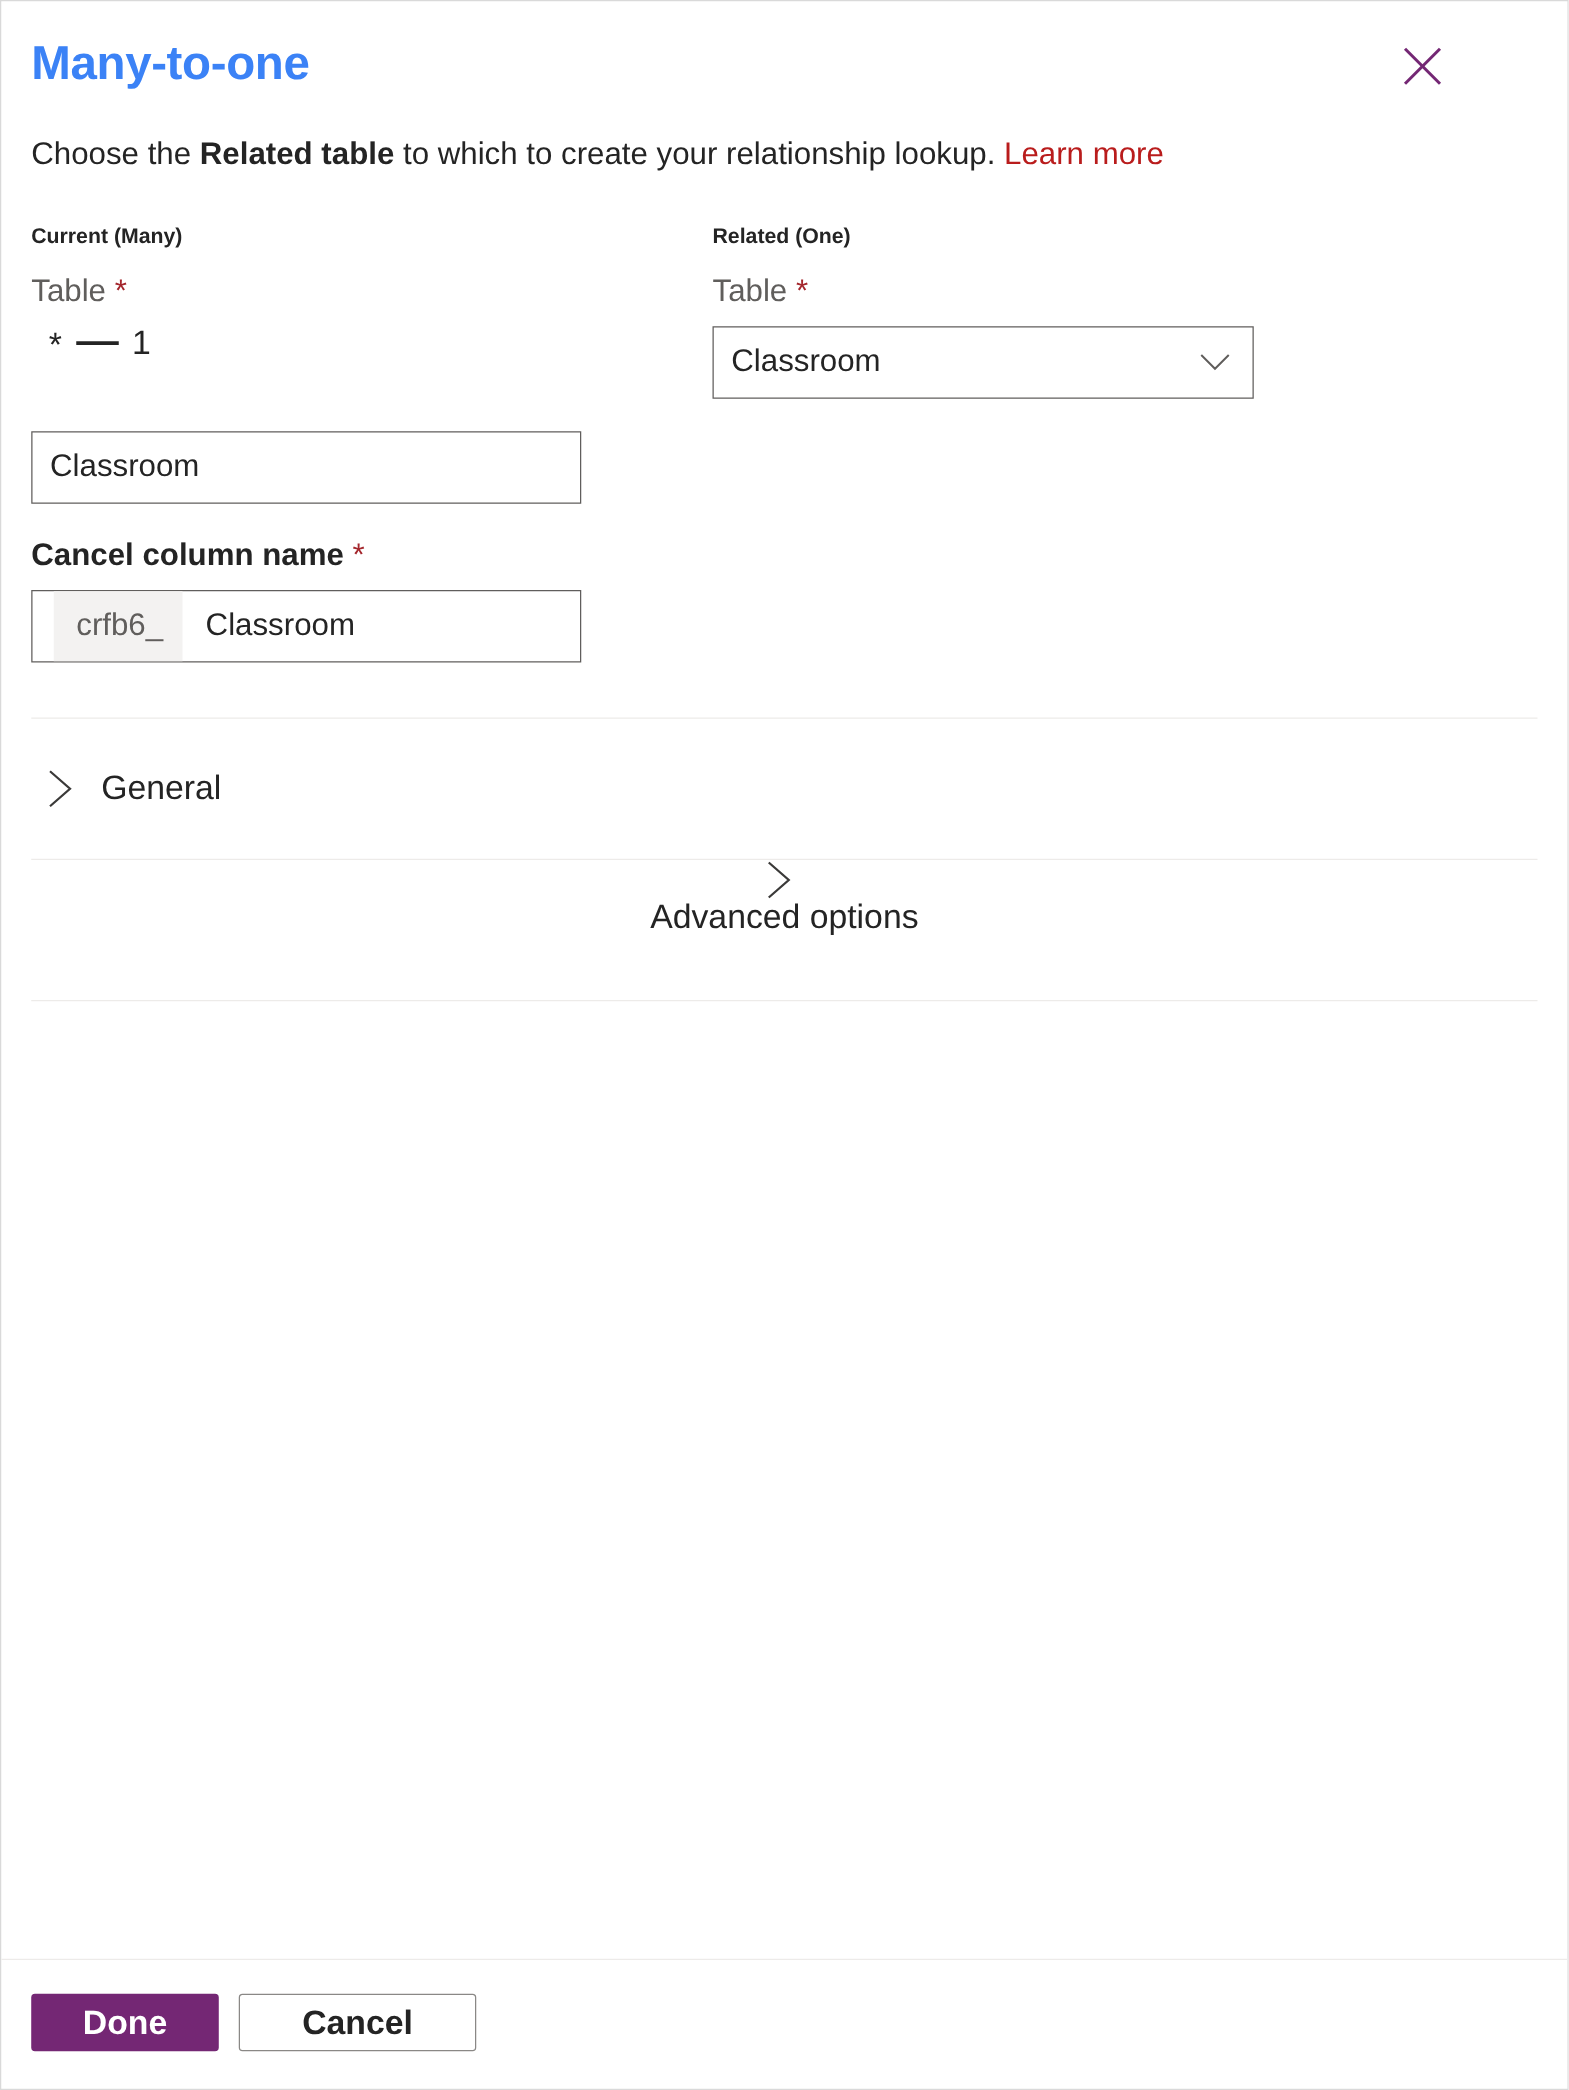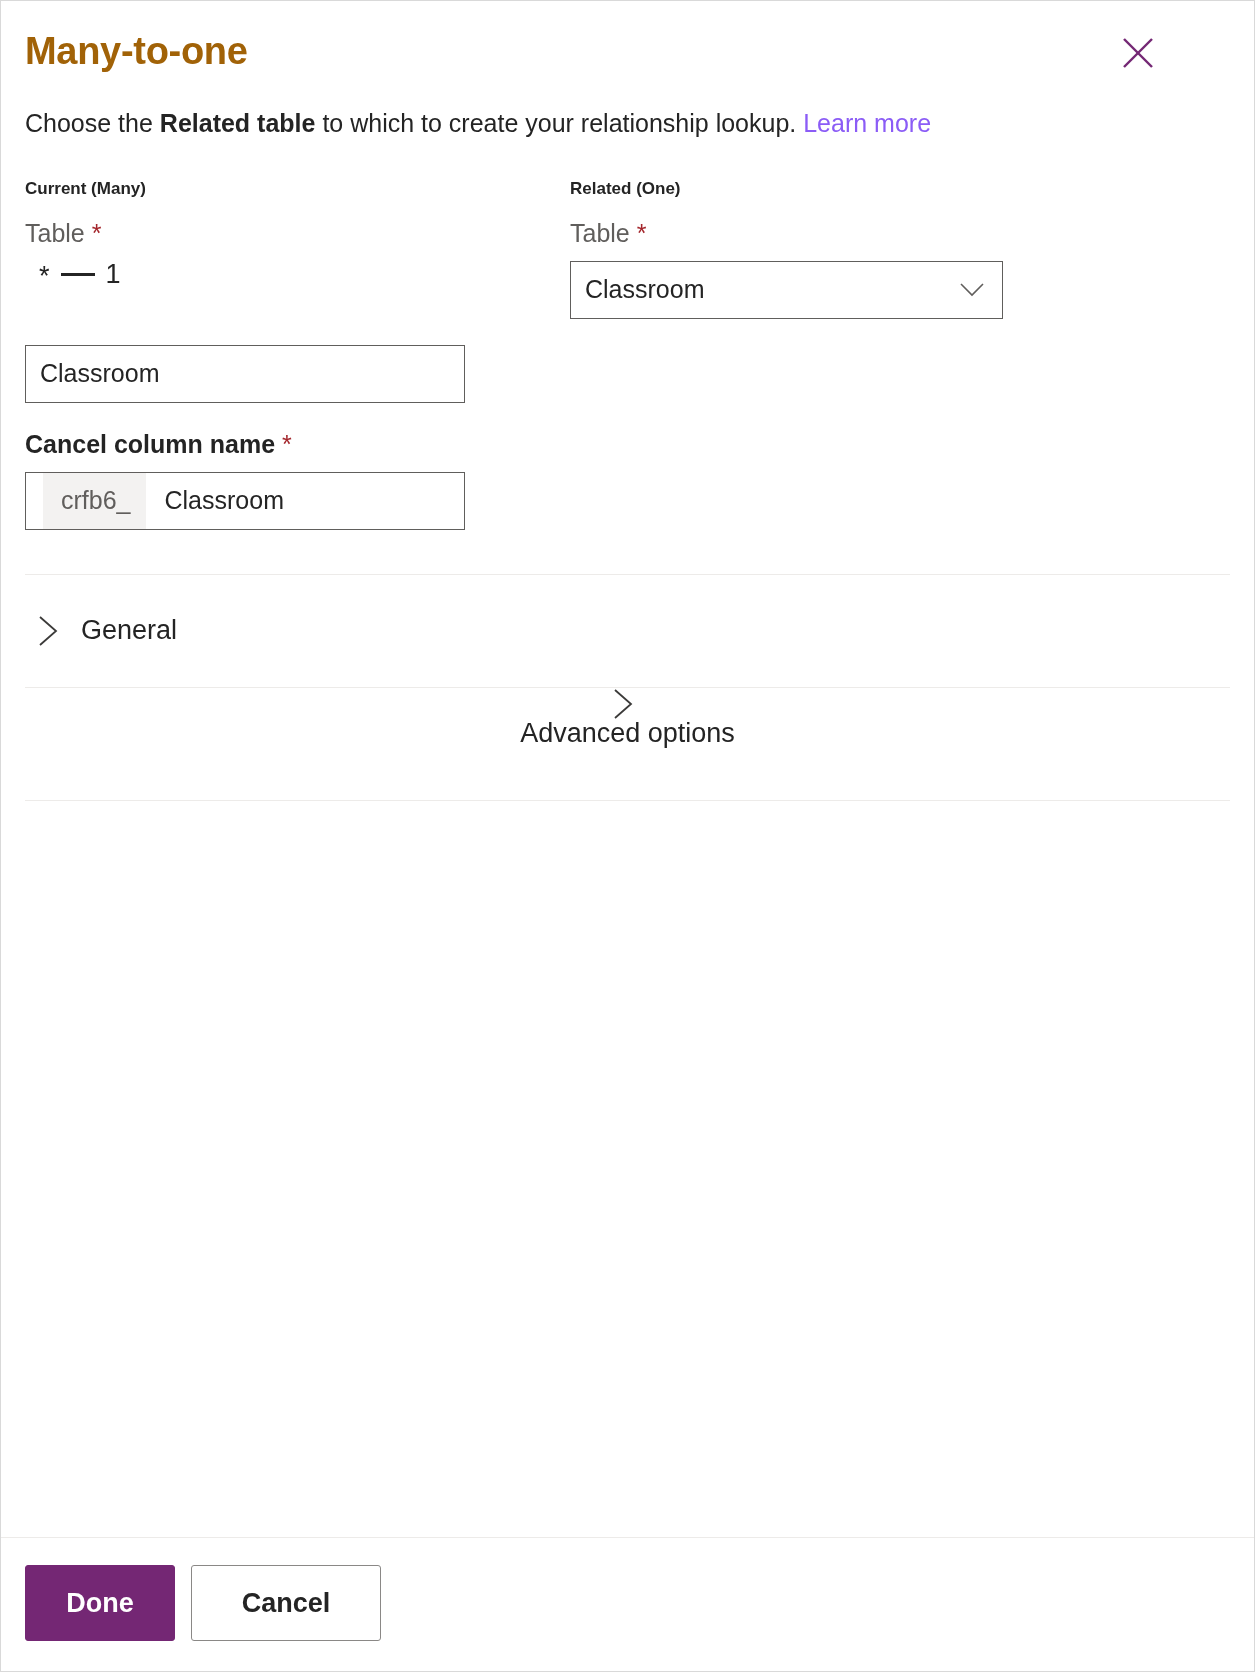--- a/index.html
+++ b/index.html
@@ -24,21 +24,21 @@
   }
 
   
   .panel-header {
     position: relative;
     padding: 30px 24px 0 24px;
   }
   .panel-title {
     font-size: 38px;
     font-weight: bold;
-    color: #a16207;
+    color: #3b82f6;
     letter-spacing: -0.3px;
     line-height: 1.1;
     margin: 0;
   }
   .close-button {
     position: absolute;
     top: 30px;
     right: 94px;
     width: 44px;
     height: 44px;
@@ -54,21 +54,21 @@
 
   
   .panel-desc {
     padding: 34px 24px 0 24px;
     font-size: 25px;
     color: #242424;
     line-height: 1.3;
   }
   .panel-desc b { font-weight: bold; }
   .learn-more {
-    color: #8b5cf6;
+    color: #b91c1c;
     text-decoration: none;
     cursor: pointer;
   }
 
   
   .panel-body {
     flex: 1 1 auto;
     padding: 0 24px;
     overflow: hidden;
   }
@@ -219,21 +219,21 @@
   
   .panel-footer {
     flex: 0 0 auto;
     border-top: 1px solid #edebe9;
     padding: 27px 24px 30px 24px;
     display: flex;
     gap: 16px;
   }
   .btn {
     box-sizing: border-box;
-    height: 76px;
+    height: 46px;
     min-width: 150px;
     padding: 0 28px;
     font-size: 27px;
     font-family: "Liberation Sans", "DejaVu Sans", sans-serif;
     border-radius: 3px;
     cursor: pointer;
     display: inline-flex;
     align-items: center;
     justify-content: center;
     text-align: right;

